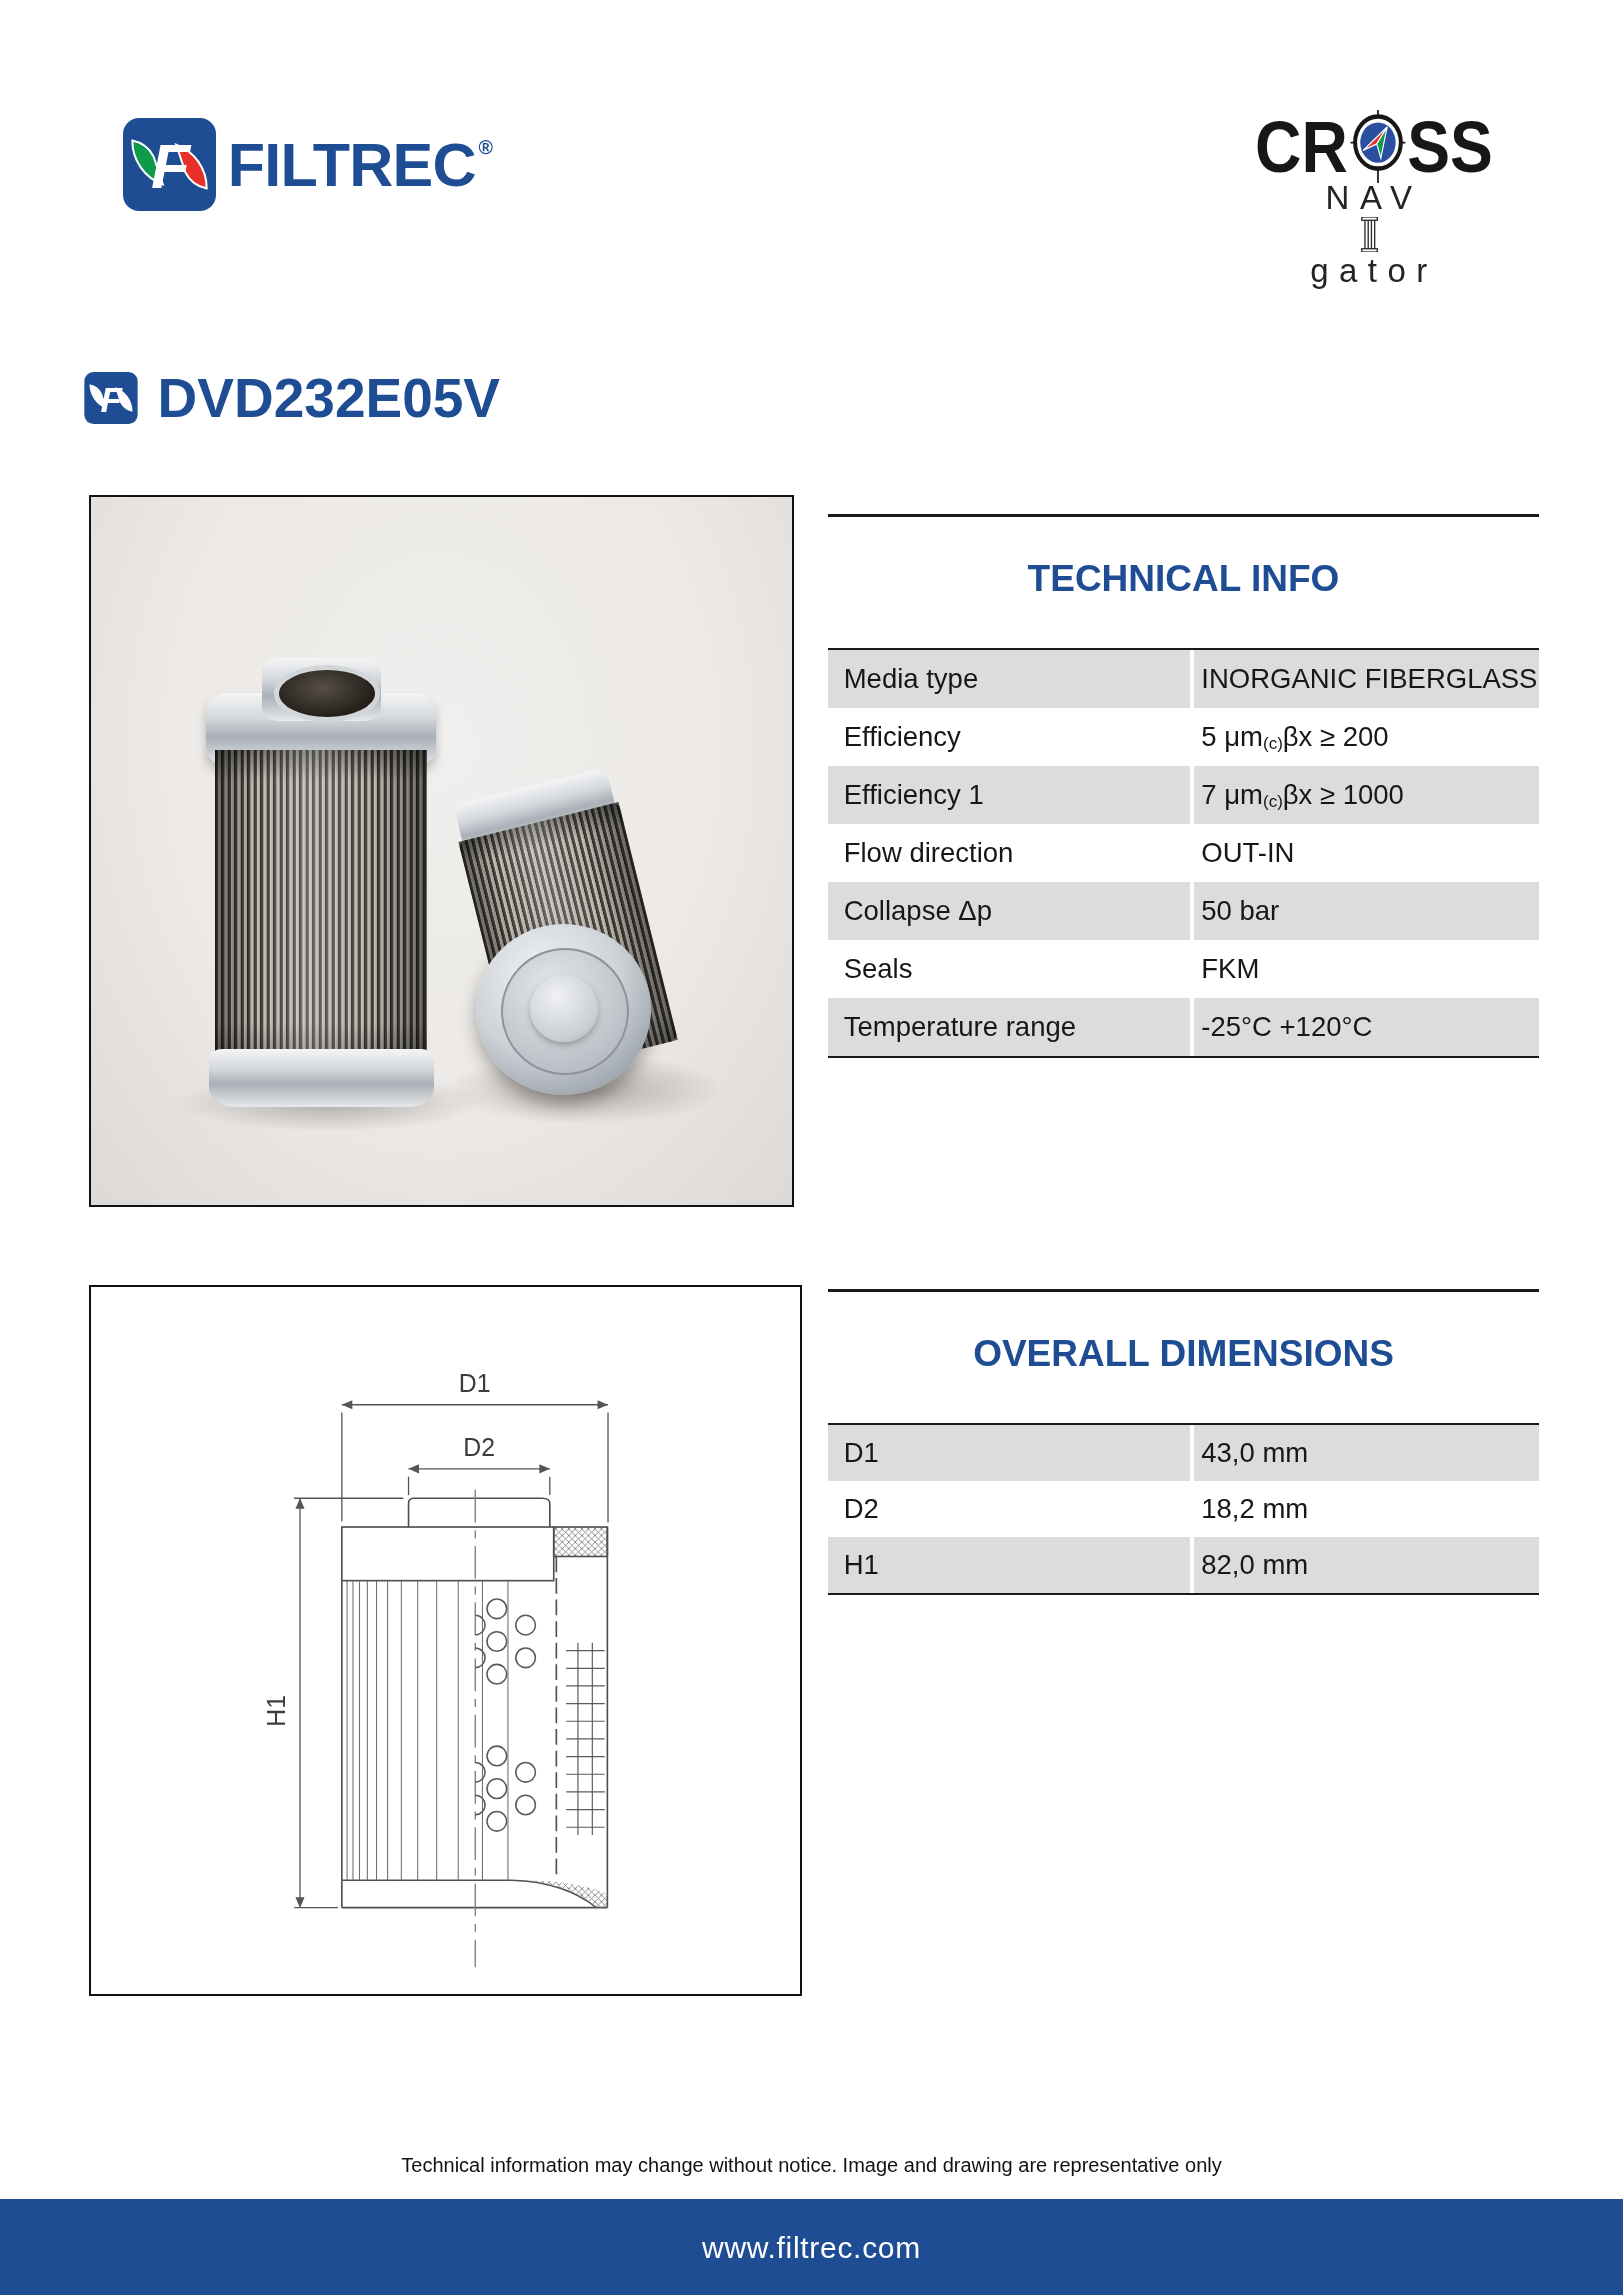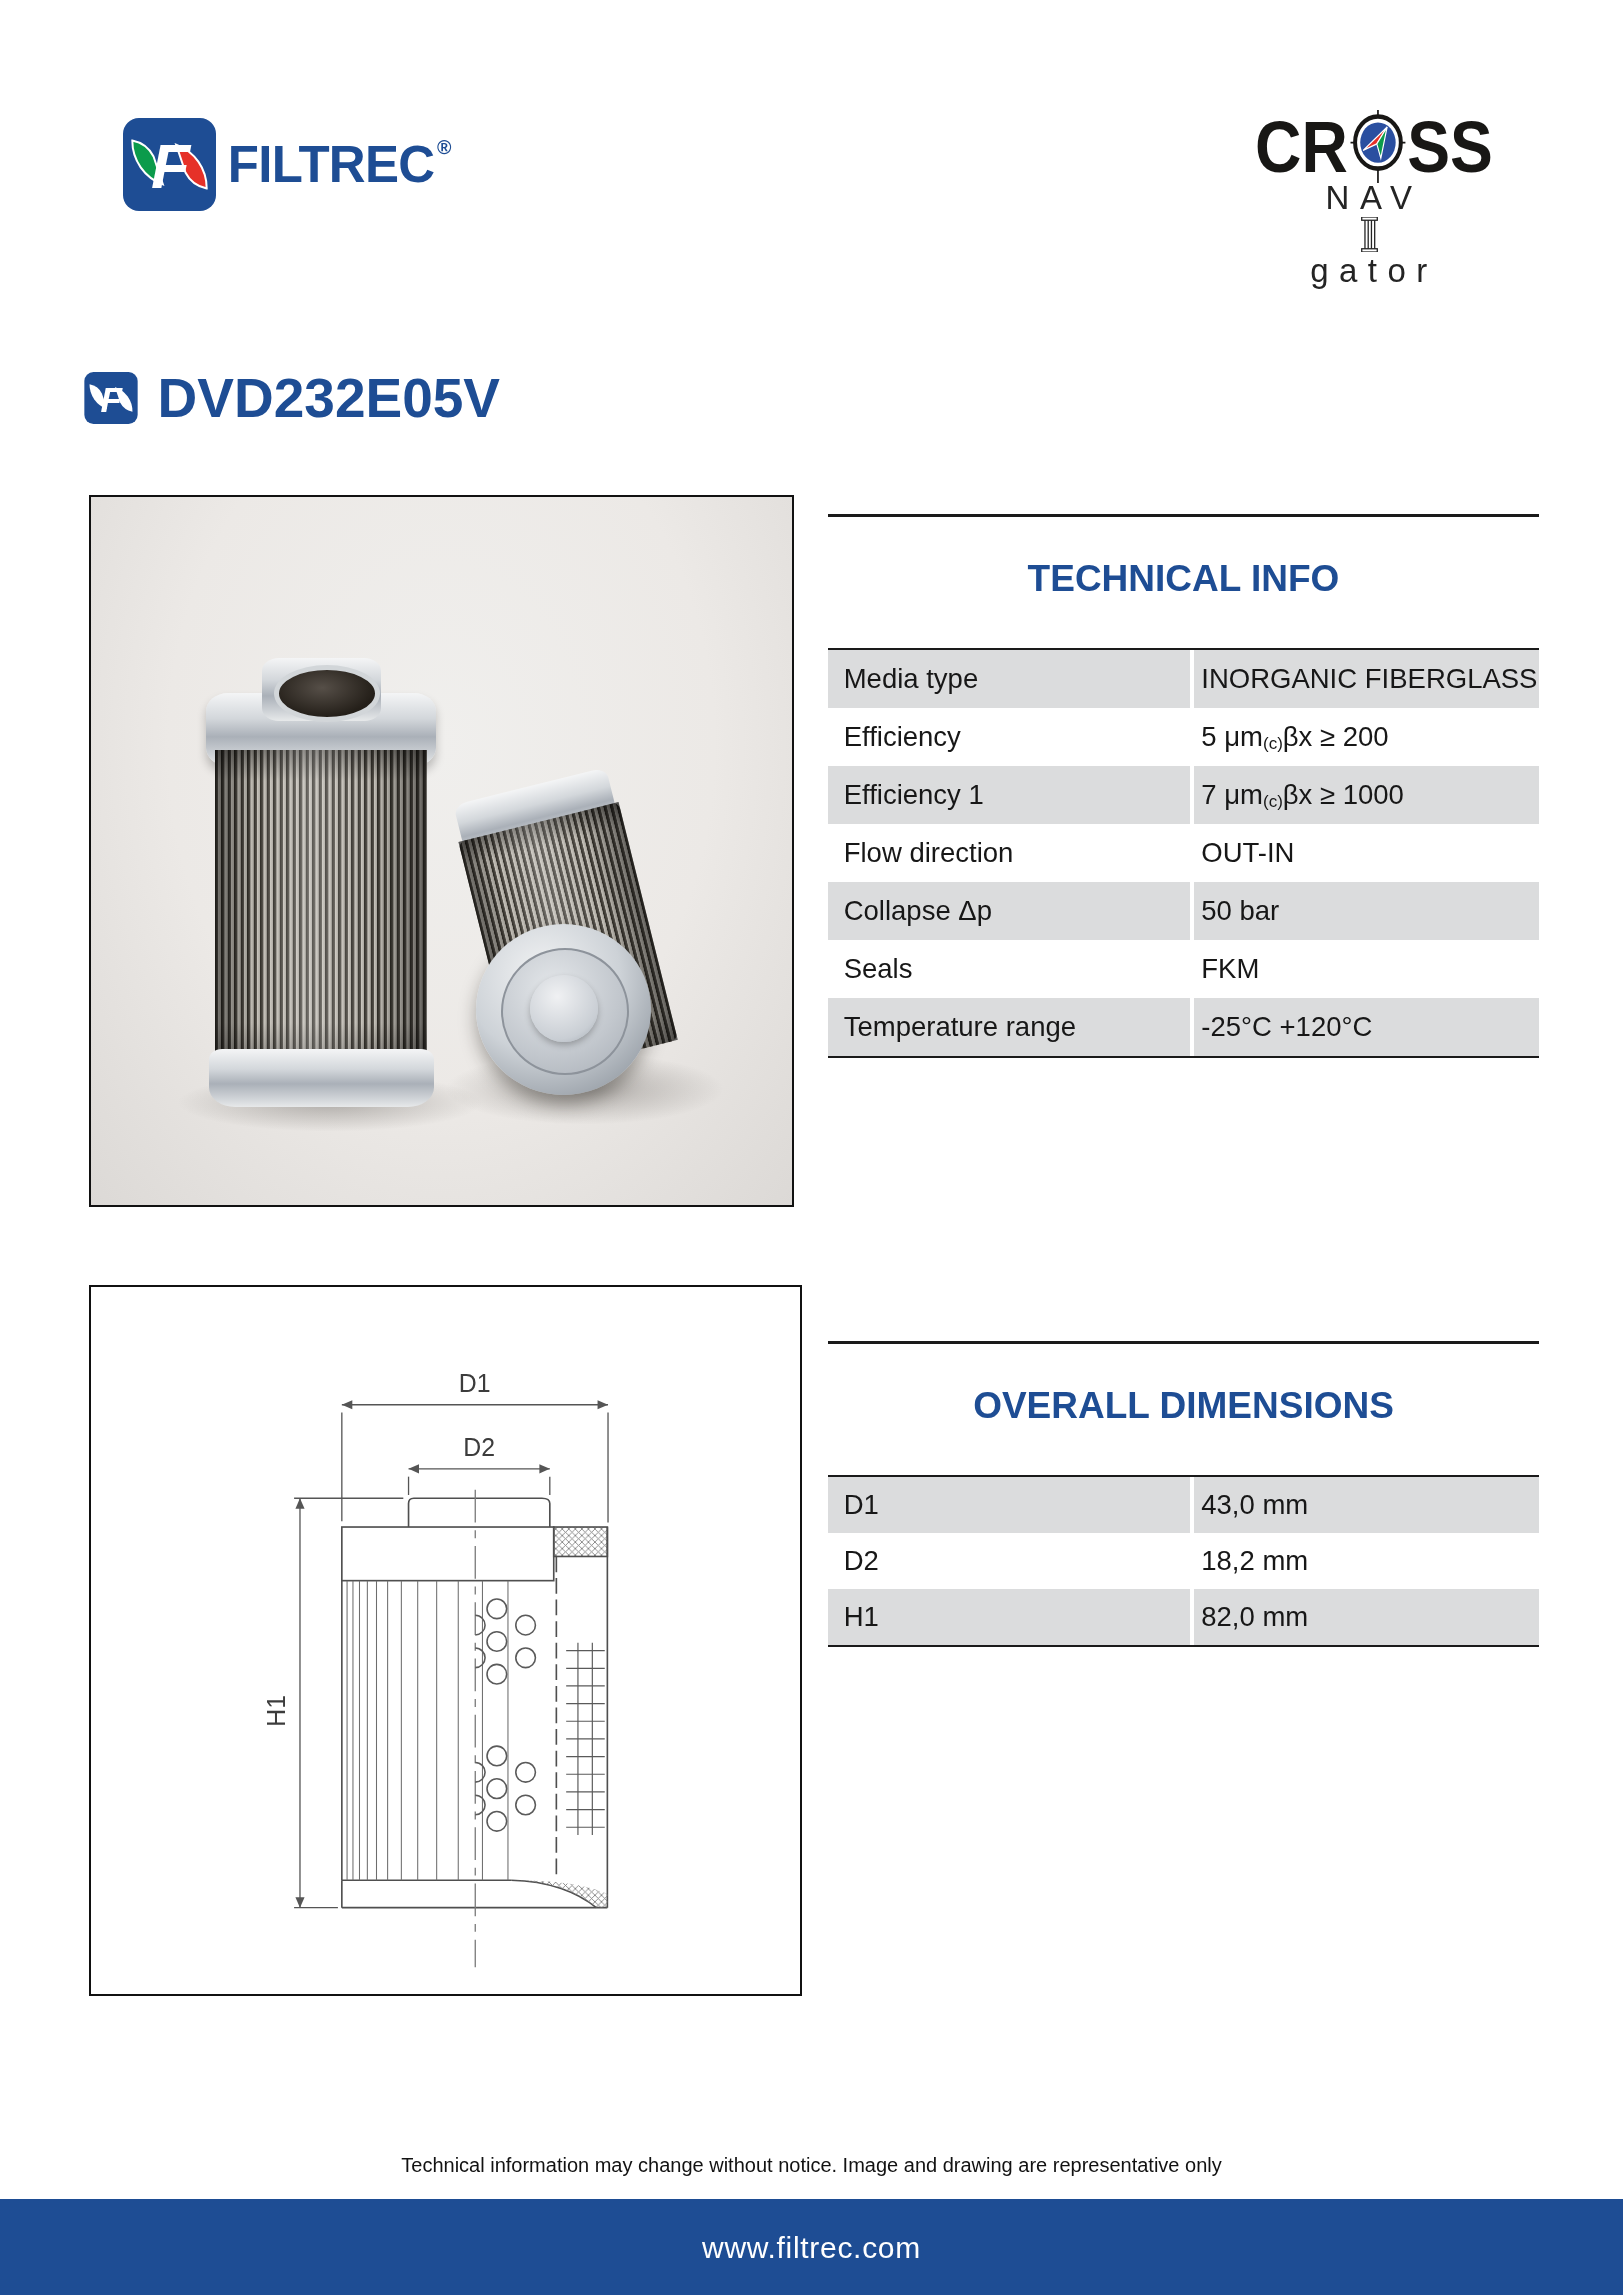--- a/index.html
+++ b/index.html
@@ -1,21 +1,21 @@
 <!DOCTYPE html>
 <html style="--accent-blue: #1e4d94; --logo-green: #0b9b4b; --logo-red: #e63128; --row-gray: #dbdcdd; --photo-bg: #ece9e6; --line-dark: #1a1a1a;font-size:10.5px"><head>
 <meta charset="utf-8">
 <style>
   html,body{margin:0;padding:0;background:#888;}
   .page{position:relative;width:1623px;height:2295px;background:#ffffff;overflow:hidden;
         font-family:"Liberation Sans","DejaVu Sans",sans-serif;color:#1a1a1a;}
 
   
   .filtrec-logo{position:absolute;left:123px;top:118px;display:flex;align-items:center;}
-  .filtrec-word{font-size:51px;font-weight:900;letter-spacing:-0.7px;color:var(--accent-blue,#1e4d94);margin-left:11.8px;text-align:center;}
+  .filtrec-word{font-size:61px;font-weight:900;letter-spacing:-0.7px;color:var(--accent-blue,#1e4d94);margin-left:11.8px;text-align:center;}
   .reg{font-size:19.6px;font-weight:700;color:var(--accent-blue,#1e4d94);transform:translateY(-17px);margin-left:2.6px;}
 
   .cross-logo{position:absolute;left:1230px;top:110px;width:288px;}
   .cross-line{display:flex;align-items:center;justify-content:center;font-size:73px;line-height:73px;
               font-weight:900;color:#181715;transform:scaleX(.88);transform-origin:50% 50%;}
   .cross-line .compass{margin:0 1.3px;}
   .nav-line{display:flex;align-items:center;justify-content:center;margin-top:-3.9px;
             font-size:33px;font-weight:300;color:#242424;letter-spacing:10.5px;flex-direction:column;}
   .nav-line .column{margin:0 3.9px 0 -5.2px;}
 
@@ -297,21 +297,21 @@
           <line x1="726" y1="691" x2="785" y2="691"></line>
         <line x1="726" y1="718" x2="785" y2="718"></line>
           <line x1="726" y1="745" x2="785" y2="745"></line>
         <line x1="726" y1="772" x2="785" y2="772"></line>
           <line x1="726" y1="799" x2="785" y2="799"></line>
         <line x1="726" y1="826" x2="785" y2="826"></line>
       </g>
     </svg>
   </div>
 
-  <section class="side-section od" style="top:1341px;">
+  <section class="side-section od" style="top:1289px;">
     <div class="section-rule"></div>
     <h2>OVERALL DIMENSIONS</h2>
     <div class="spec-table">
       <div class="t-row">
         <div class="cell label">D1</div>
         <div class="cell value">43,0 mm</div>
       </div>
       <div class="t-row">
         <div class="cell label">D2</div>
         <div class="cell value">18,2 mm</div>

